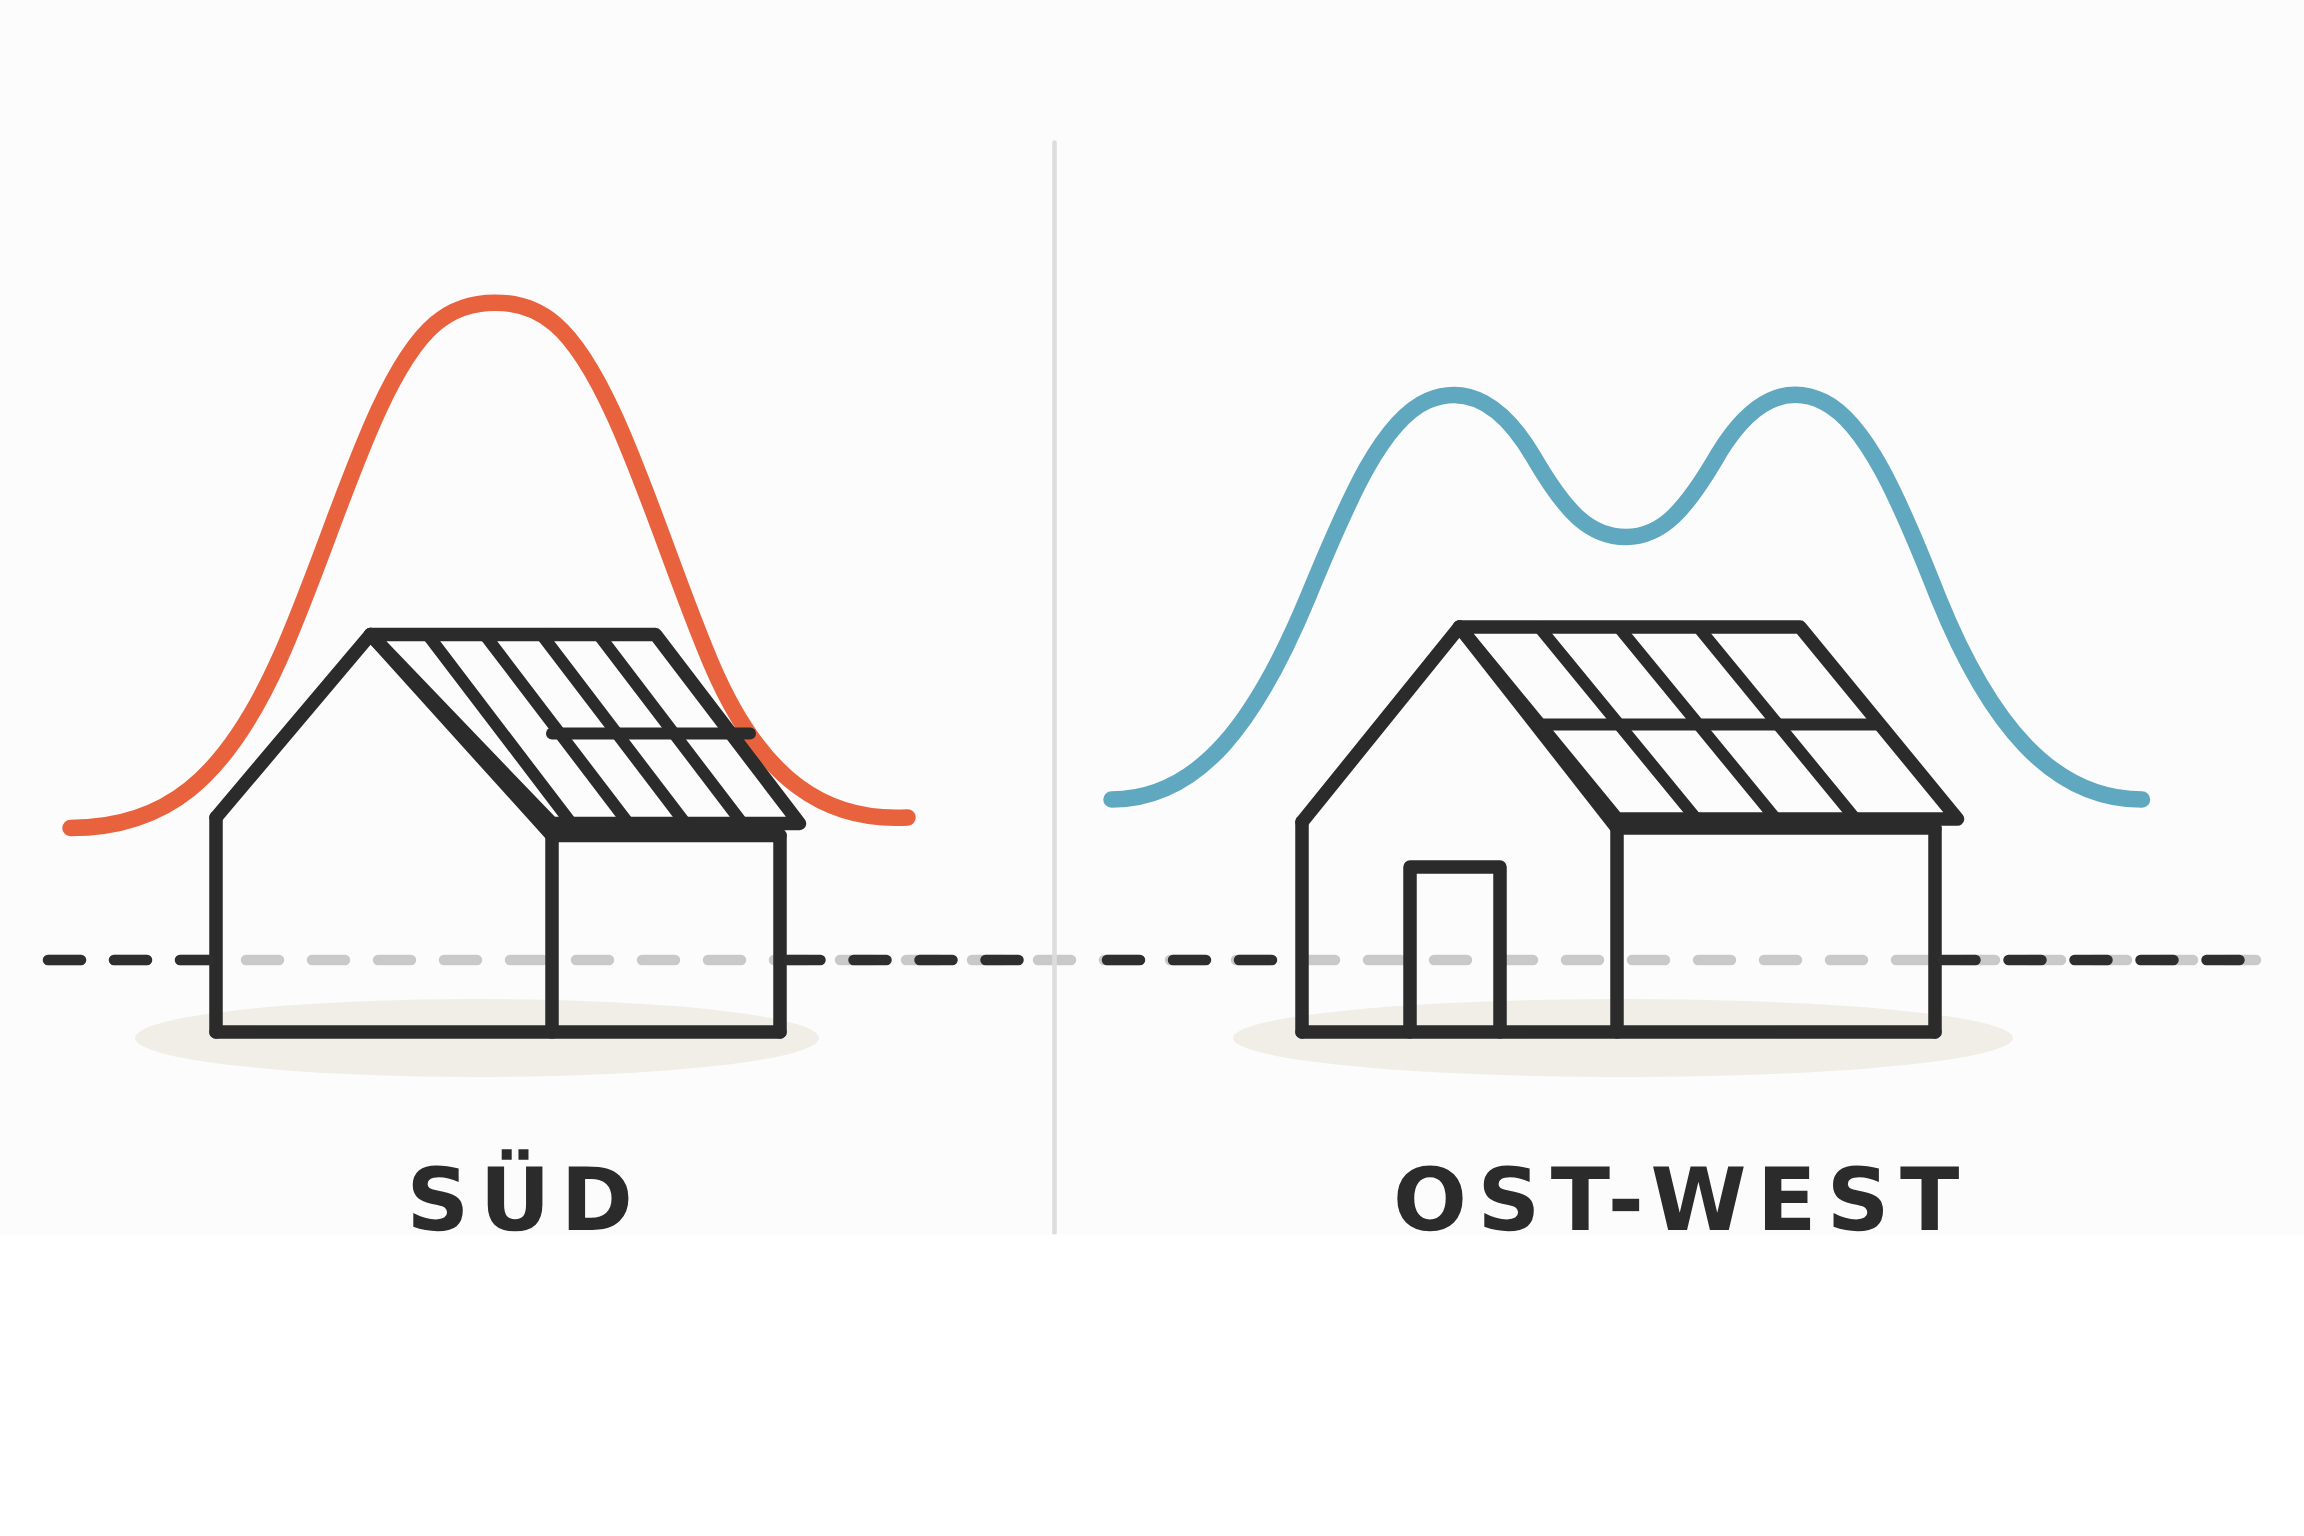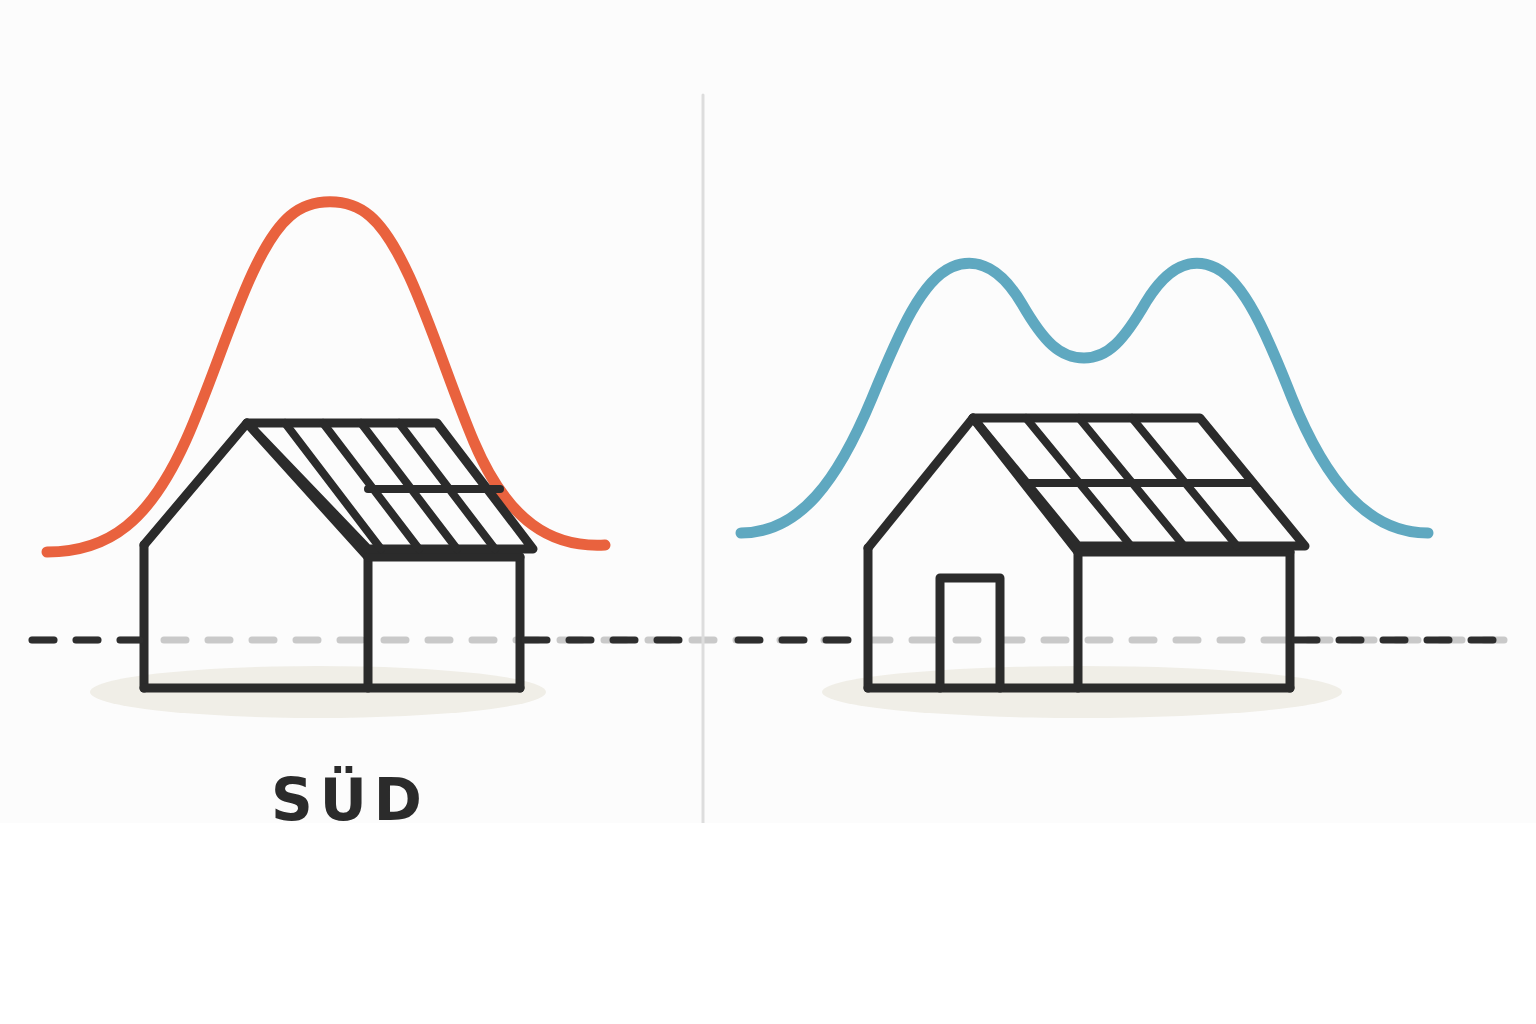--- a/index.html
+++ b/index.html
@@ -122,14 +122,15 @@
       <line x1="525" y1="640" x2="700" y2="640"></line>
       <line x1="738" y1="640" x2="864" y2="640"></line>
       <line x1="1295" y1="640" x2="1504" y2="640"></line>
     </g>
 
     <line x1="703" y1="95" x2="703" y2="925" stroke="#dddddd" stroke-width="3" stroke-linecap="round"></line>
   </svg>
 
   <div class="panel-label" id="label-sud">SÜD</div>
 
+  <div class="panel-label" id="label-ostwest">OST-WEST</div>
 
 </div>
 
 </body></html>

